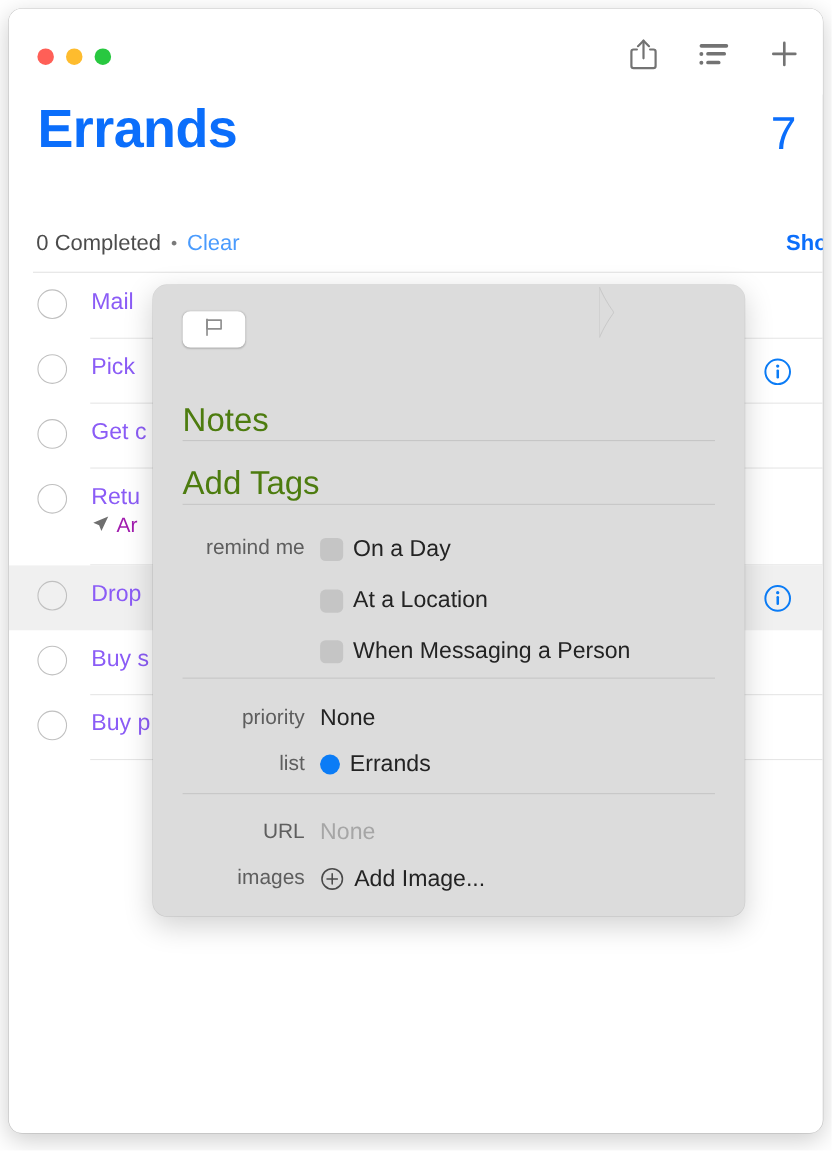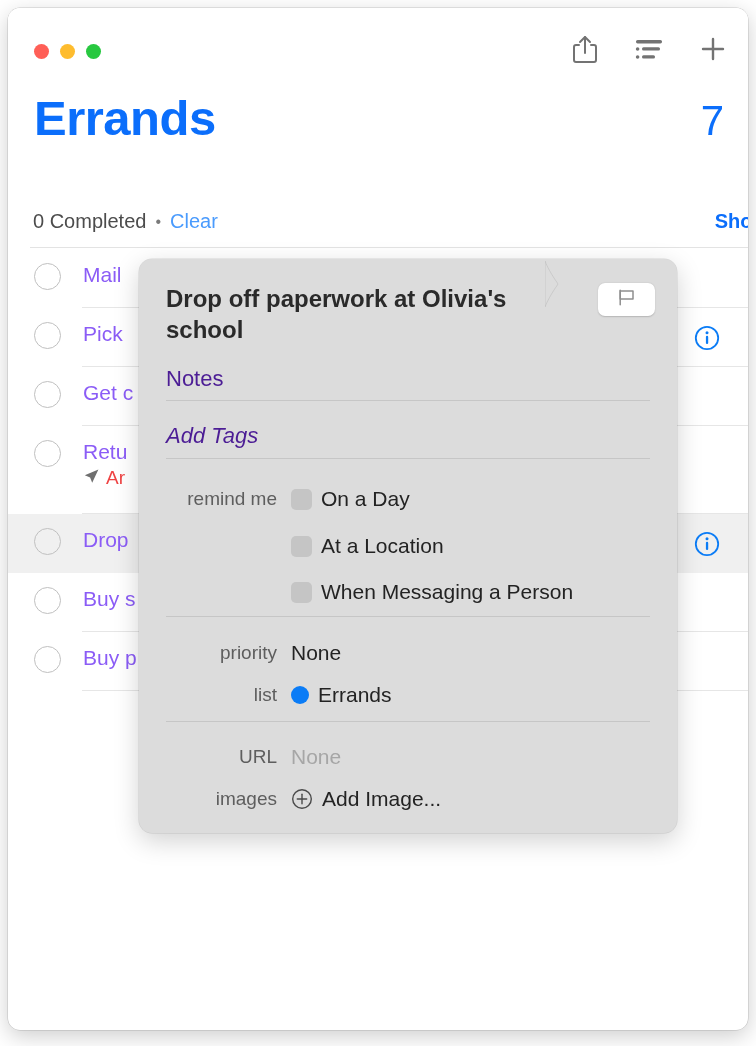--- a/index.html
+++ b/index.html
@@ -187,21 +187,21 @@
   }
   .task-title {
     font-size: 21px;
     color: #8b5cf6;
     line-height: 1.35;
     white-space: nowrap;
   }
   .task-sub {
     margin-top: 1px;
     font-size: 19px;
-    color: #ef4444;
+    color: #a21caf;
     display: flex;
     align-items: flex-end;
     gap: 6px;
     white-space: nowrap;
   }
   .loc-arrow {
     display: inline-block;
     color: #6f6f6f;
     transform: translateY(1px);
   }
@@ -263,26 +263,26 @@
     align-items: center;
     justify-content: center;
     box-shadow: 0 0.5px 1.5px rgba(0,0,0,0.18);
     cursor: default;
   }
 
   .pop-field {
     position: absolute;
     left: 27px;
     width: 484px;
-    font-size: 22px;
-    color: #4c1d95;
+    font-size: 30px;
+    color: #4d7c0f;
     cursor: default;
   }
   .field-notes { top: 107px; }
-  .field-tags  { top: 164px; font-style: italic; }
+  .field-tags  { top: 164px; }
 
   .pop-divider {
     position: absolute;
     left: 27px;
     width: 484px;
     height: 1px;
     background: #c6c6c6;
   }
   .div-1 { top: 141px; }
   .div-2 { top: 199px; }
@@ -478,21 +478,20 @@
           <div class="task-title">Buy p</div>
         </div>
         <div class="task-sep"></div>
       </div>
 
     </div>
 
     <div class="popover">
 
       <div class="pop-title-row">
-        <div class="pop-title">Drop off paperwork at Olivia's school</div>
         <div class="flag-btn">
           <span>
             <svg width="19" height="19" viewBox="0 0 19 19" fill="none" stroke="#8e8e8e" stroke-width="1.5" stroke-linejoin="round" stroke-linecap="round">
               <line x1="3.2" y1="2.2" x2="3.2" y2="16.8"></line>
               <path d="M3.2 3 H16 V11 H3.2 Z"></path>
             </svg>
           </span>
         </div>
       </div>
 

